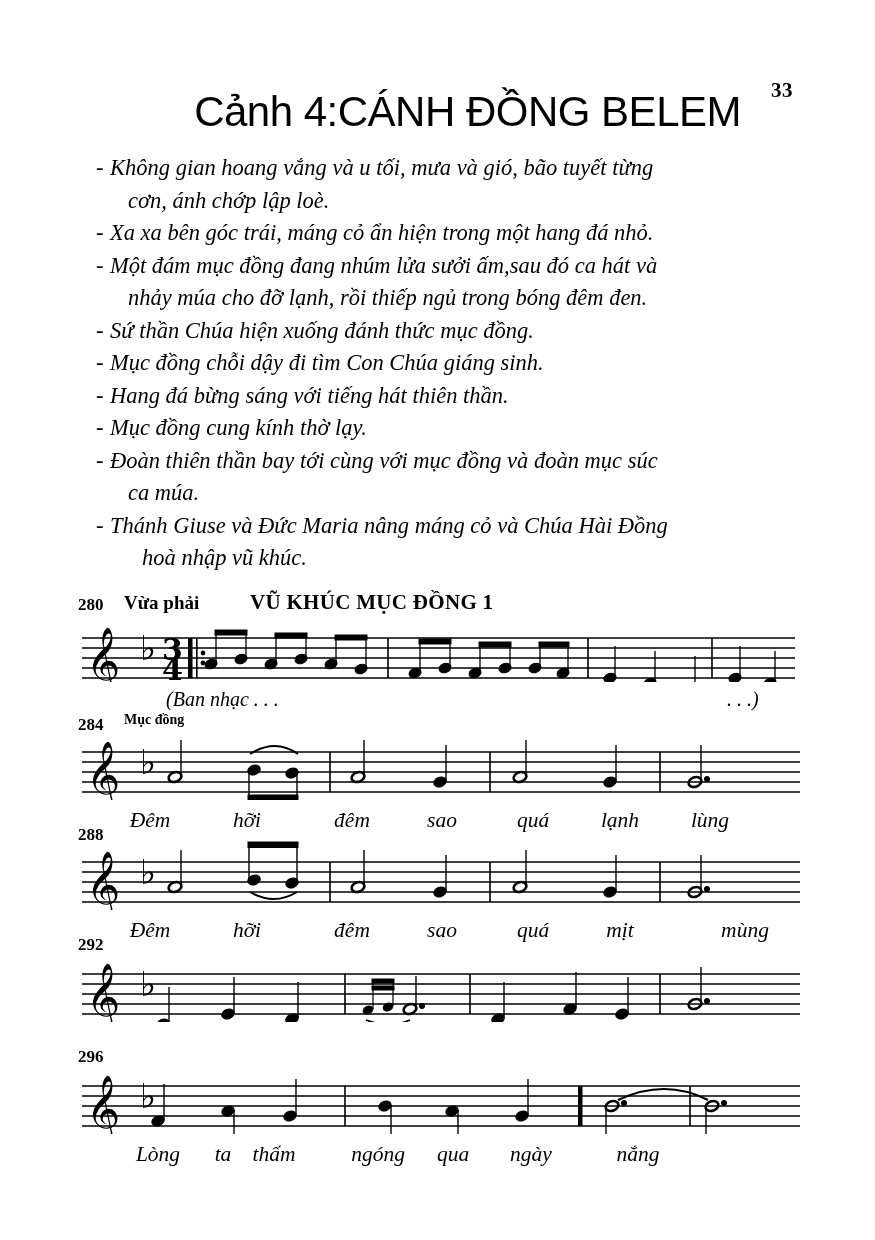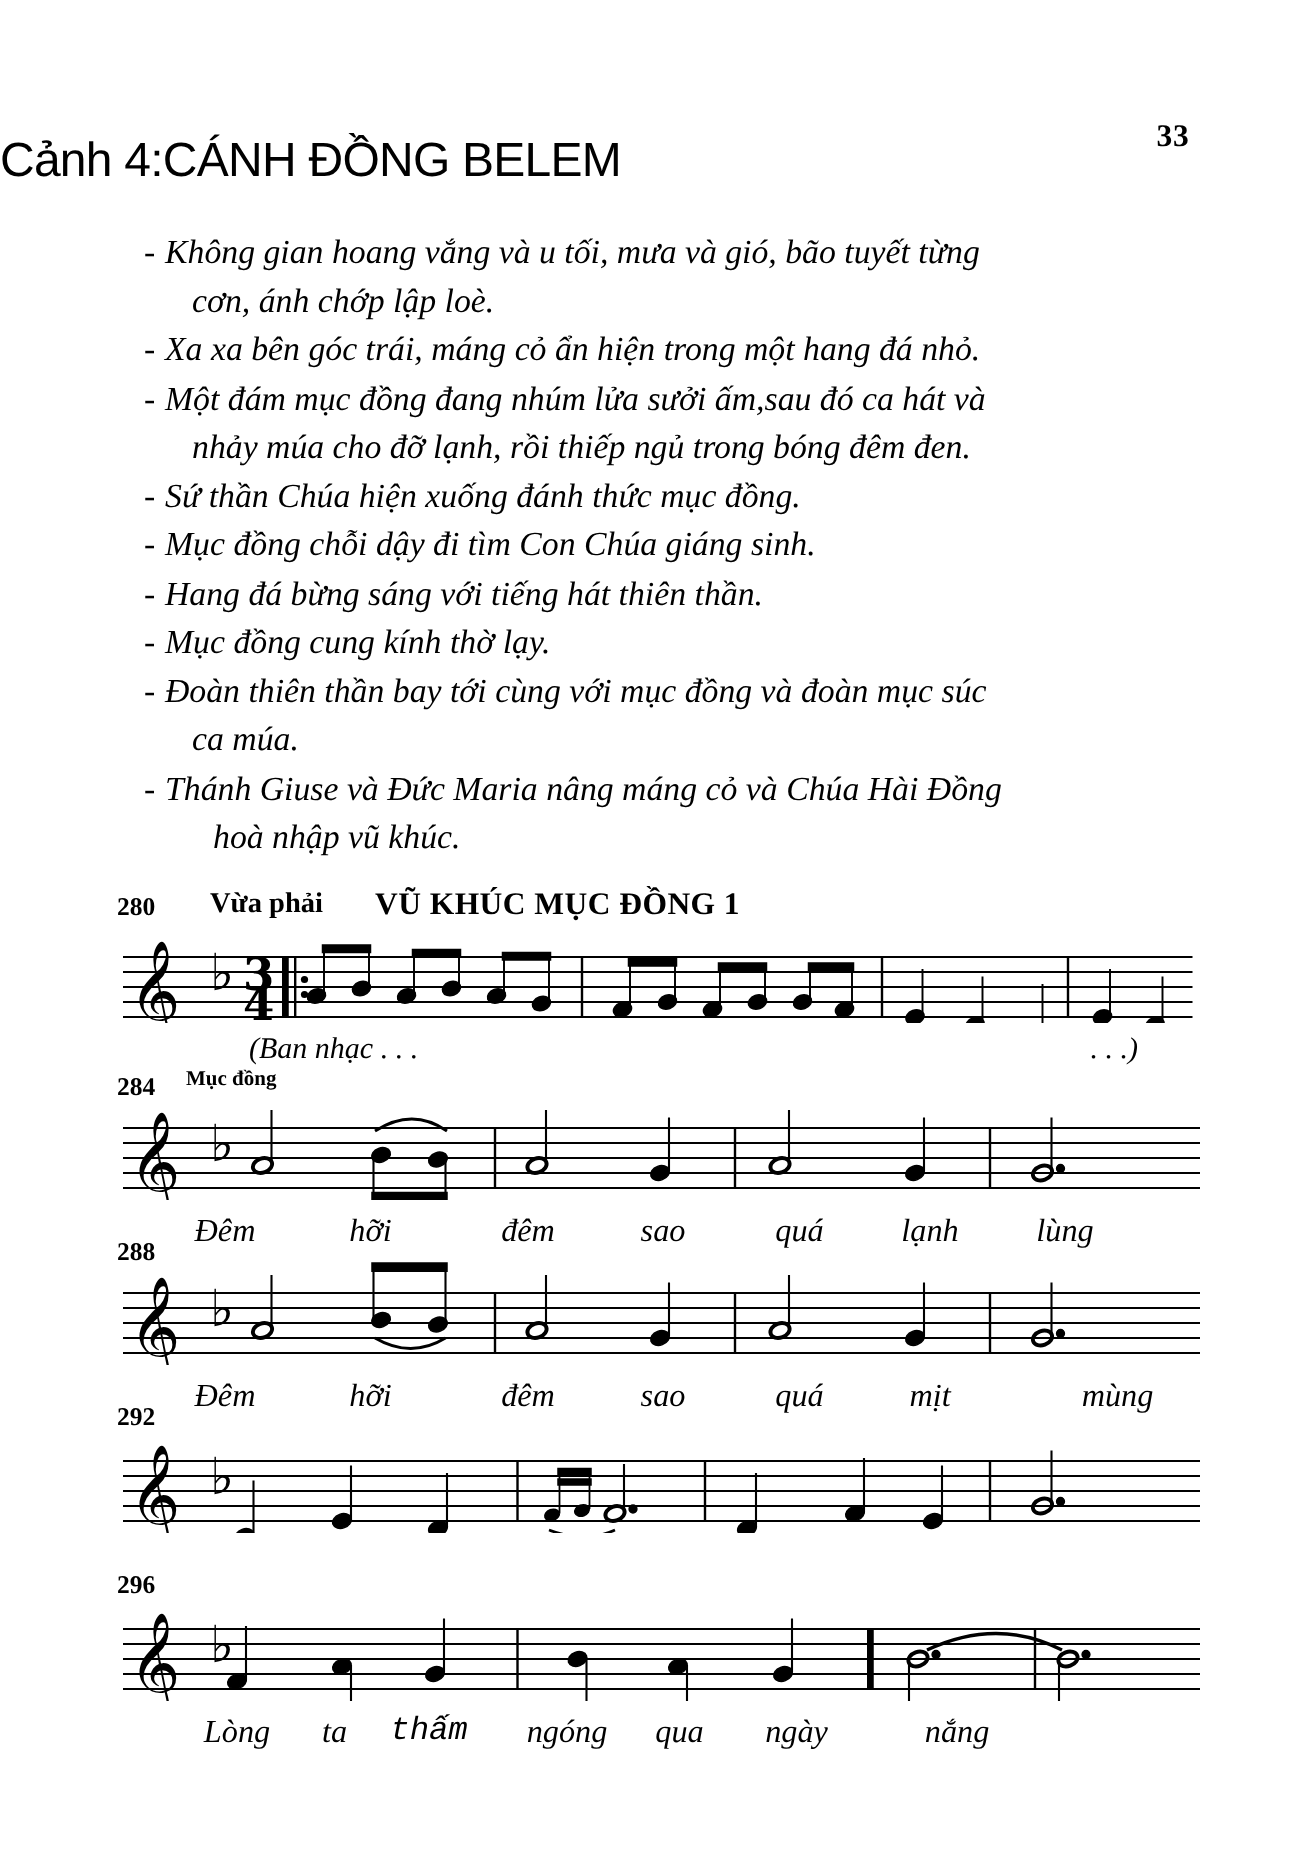--- a/index.html
+++ b/index.html
@@ -23,23 +23,23 @@
     font-family: "Liberation Serif", "DejaVu Serif", serif;
     font-weight: bold;
     font-size: 21px;
     letter-spacing: 0.5px;
   }
   .doc-title {
     position: absolute;
     top: 88px;
     left: 0;
     width: 741px;
-    text-align: left;
+    text-align: right;
     font-family: "Liberation Sans", "DejaVu Sans", sans-serif;
-    font-size: 32px;
+    font-size: 42px;
     font-weight: 400;
     letter-spacing: -0.5px;
     white-space: nowrap;
   }
   .stage-directions {
     position: absolute;
     top: 152px;
     left: 96px;
     width: 690px;
   }
@@ -173,21 +173,21 @@
     </div>
     <div class="direction">
       <span class="dash"></span>
       <span class="dtext cont" style="padding-left:32px">hoà nhập vũ khúc.</span>
     </div>
 
   </div>
 
   <div class="system" style="top:592px;">
     <div class="measure-number" style="left:78px; top:3px;">280</div>
-    <div class="tempo-mark" style="left:124px; top:0px;margin-left:16px;">Vừa phải</div>
+    <div class="tempo-mark" style="left:124px; top:0px;">Vừa phải</div>
     <div class="piece-title" style="left:250px; top:-2px;">VŨ KHÚC MỤC ĐỒNG 1</div>
 
     <svg width="875" height="90" viewBox="0 0 875 90">
       <g stroke="#000" stroke-width="1.4">
         <line x1="82" y1="46" x2="795" y2="46"></line>
         <line x1="82" y1="56" x2="795" y2="56"></line>
         <line x1="82" y1="66" x2="795" y2="66"></line>
         <line x1="82" y1="76" x2="795" y2="76"></line>
         <line x1="82" y1="86" x2="795" y2="86"></line>
       </g>
@@ -477,21 +477,21 @@
         <ellipse cx="712" cy="62" rx="6.6" ry="4.7" fill="none" stroke-width="2.6" transform="rotate(-20 712 62)"></ellipse>
         <circle cx="724" cy="59" r="2.6" fill="#000"></circle>
         <line x1="706" y1="63" x2="706" y2="99" stroke-width="1.4"></line>
       </g>
       <line x1="690" y1="42" x2="690" y2="82" stroke="#000" stroke-width="1.6"></line>
     </svg>
 
     <div class="lyric-line" style="top:98px;">
       <span class="lyric" style="left:158px;">Lòng</span>
       <span class="lyric" style="left:223px;">ta</span>
-      <span class="lyric" style="left:286px;font-family:Liberation Mono, monospace;">thấm</span>
+      <span class="lyric" style="left:274px;">thấm</span>
       <span class="lyric" style="left:378px;">ngóng</span>
       <span class="lyric" style="left:453px;">qua</span>
       <span class="lyric" style="left:531px;">ngày</span>
       <span class="lyric" style="left:610px;margin-left:28px;">nắng</span>
     </div>
   </div>
 
 </div>
 
 </body></html>

